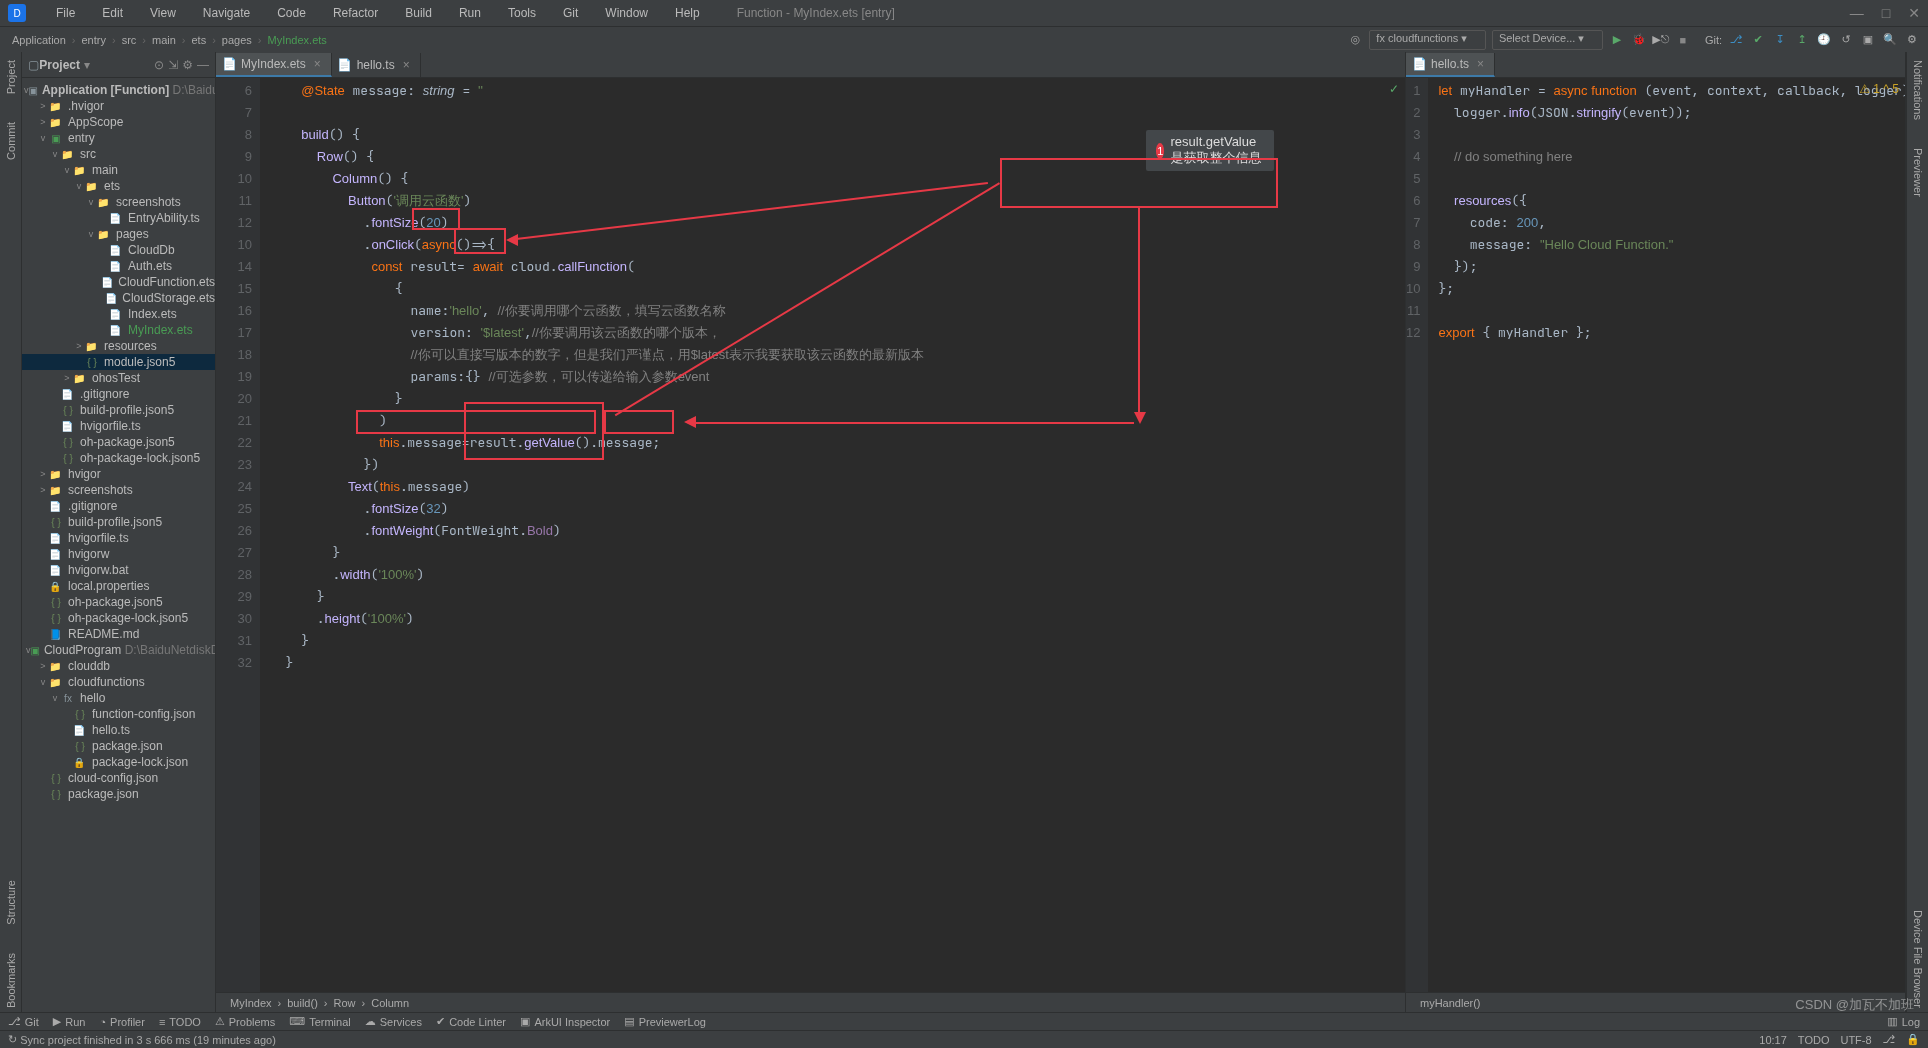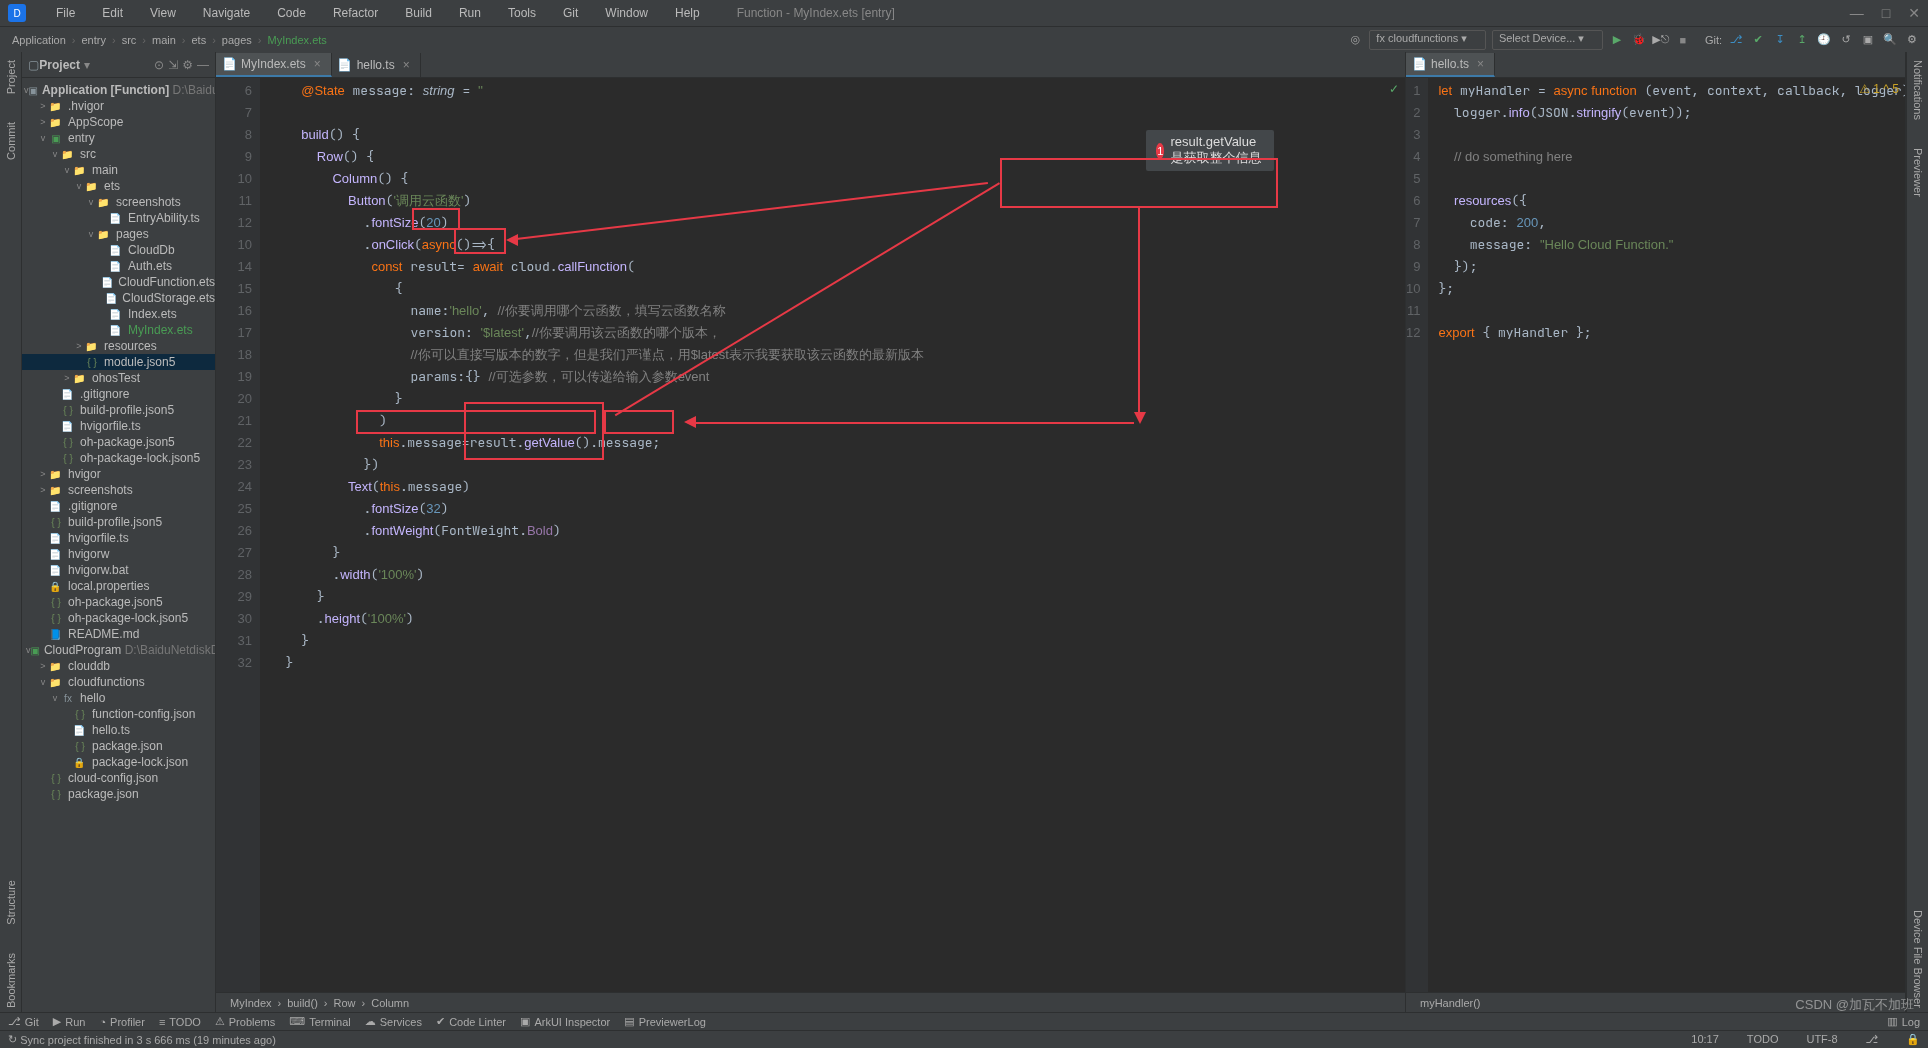--- a/index.html
+++ b/index.html
@@ -49,21 +49,21 @@
   .redbox{position:absolute;border:2px solid #e63946;pointer-events:none;}
   .redline{position:absolute;background:#e63946;height:2px;pointer-events:none;}
   .arrowhead{position:absolute;width:0;height:0;border-style:solid;pointer-events:none;}
   .bubble{position:absolute;background:#43474a;color:#ddd;padding:4px 10px;font-size:13px;border-radius:2px;pointer-events:none;display:flex;align-items:center;gap:6px;}
   .bubble .badge{width:16px;height:16px;border-radius:50%;background:#e63946;color:#fff;font-size:11px;display:flex;align-items:center;justify-content:center;}
   .crumbbar{height:20px;background:#3c3f41;border-top:1px solid #2d2f30;display:flex;align-items:center;padding:0 8px;font-size:11px;color:#aaa;}
   .crumbbar span{padding:0 6px;}
   .bottombar{height:18px;background:#3c3f41;border-top:1px solid #2d2f30;display:flex;align-items:center;padding:0 8px;font-size:11px;color:#aaa;gap:14px;}
   .bottombar .bi{display:flex;align-items:center;gap:4px;cursor:default;}
   .statusbar{height:18px;background:#3c3f41;border-top:1px solid #2d2f30;display:flex;align-items:center;padding:0 8px;font-size:11px;color:#aaa;}
-  .statusbar .right{margin-left:auto;display:flex;gap:28px;}
+  .statusbar .right{margin-left:auto;display:flex;gap:11px;align-items:center;}
   .watermark{position:absolute;right:14px;bottom:34px;color:#ccc9;font-size:13px;pointer-events:none;}
   .chk{color:#59a869;}
 </style>
 </head>
 <body>
 
 <div class="menubar">
   <div class="logo">D</div>
   <span class="mitem">File</span>
   <span class="mitem">Edit</span>

